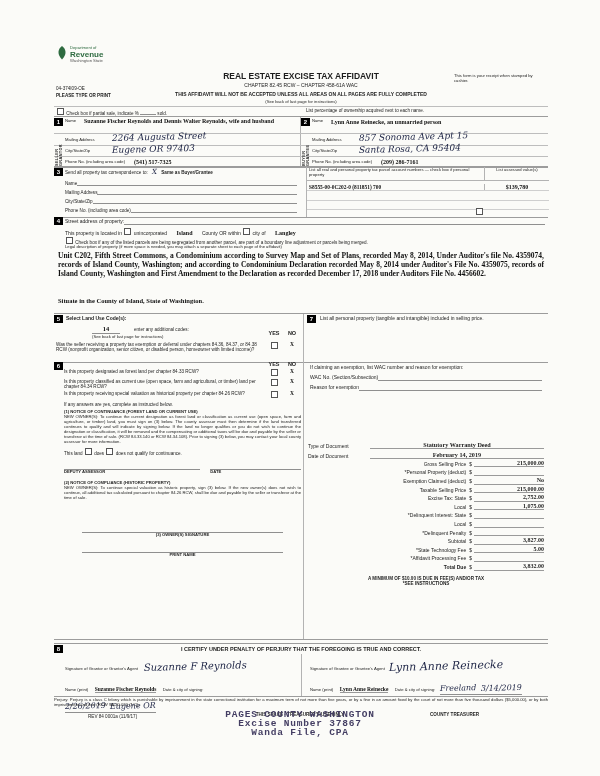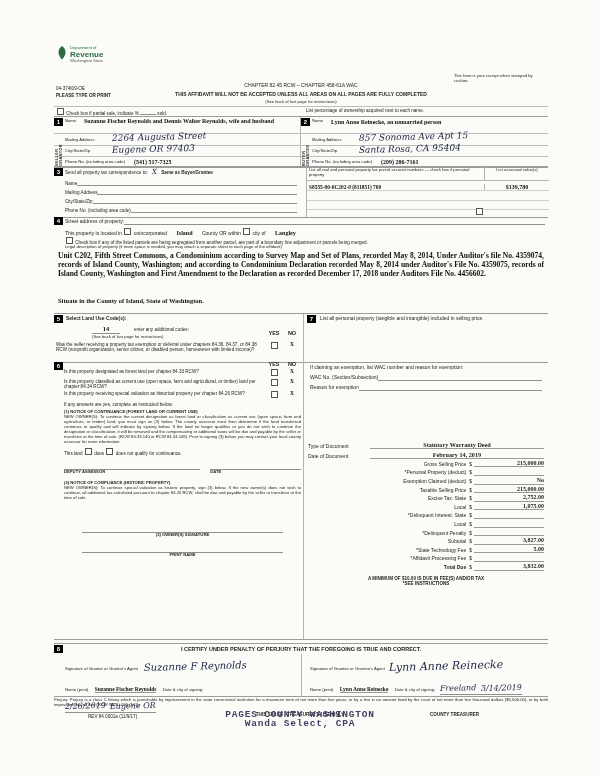--- a/index.html
+++ b/index.html
@@ -57,20 +57,21 @@
             <path d="M5 0 C8.5 2.5 9.5 7 5 11.5 C0.5 7 1.5 2.5 5 0 Z" fill="#2e6b40"></path>
           </svg>
       </span>
       <span>
         <div class="fs4 green">Department of</div>
         <div class="green b" style="font-size:8px;line-height:8px">Revenue</div>
         <div class="fs4" style="color:#555">Washington State</div>
       </span>
     </div>
 
+    <div class="abs fs85 b c" style="left:0;top:26px;width:494px">REAL ESTATE EXCISE TAX AFFIDAVIT</div>
     <div class="abs fs5 c" style="left:0;top:37px;width:494px">CHAPTER 82.45 RCW – CHAPTER 458-61A WAC</div>
     <div class="abs fs4" style="left:400px;top:28px;width:92px">This form is your receipt when stamped by cashier.</div>
     <div class="abs fs45" style="left:2px;top:40px">04-374I09-OE</div>
     <div class="abs fs45 b" style="left:2px;top:47px">PLEASE TYPE OR PRINT</div>
     <div class="abs fs5 b c" style="left:0;top:46px;width:494px">THIS AFFIDAVIT WILL NOT BE ACCEPTED UNLESS ALL AREAS ON ALL PAGES ARE FULLY COMPLETED</div>
     <div class="abs fs4 c" style="left:0;top:54px;width:494px">(See back of last page for instructions)</div>
 
     <div class="hline" style="left:0;top:60px;width:494px"></div>
 
     <div class="abs fs45" style="left:2px;top:62px">
@@ -400,15 +401,16 @@
 
     <div class="abs fs4 j" style="left:0;top:652px;width:494px">Perjury: Perjury is a class C felony which is punishable by imprisonment in the state correctional institution for a maximum term of not more than five years, or by a fine in an amount fixed by the court of not more than five thousand dollars ($5,000.00), or by both imprisonment and fine (RCW 9A.20.020 (1C)).</div>
   </div>
 
   <div class="abs fs45" style="left:88px;top:714px">REV 84 0001a (11/9/17)</div>
   <div class="abs fs45 b c" style="left:215px;top:712px;width:170px">THIS SPACE - TREASURER'S USE ONLY</div>
   <div class="abs fs45 b" style="left:430px;top:712px">COUNTY TREASURER</div>
 
   <div class="stamp">
     <div>PAGES COUNTY WASHINGTON</div>
-    <div>Wanda Select, CPA</div>
+    <div>Excise Number 37867</div>
+    <div>Wanda File, CPA</div>
   </div>
 </div>
 
 </body></html>

